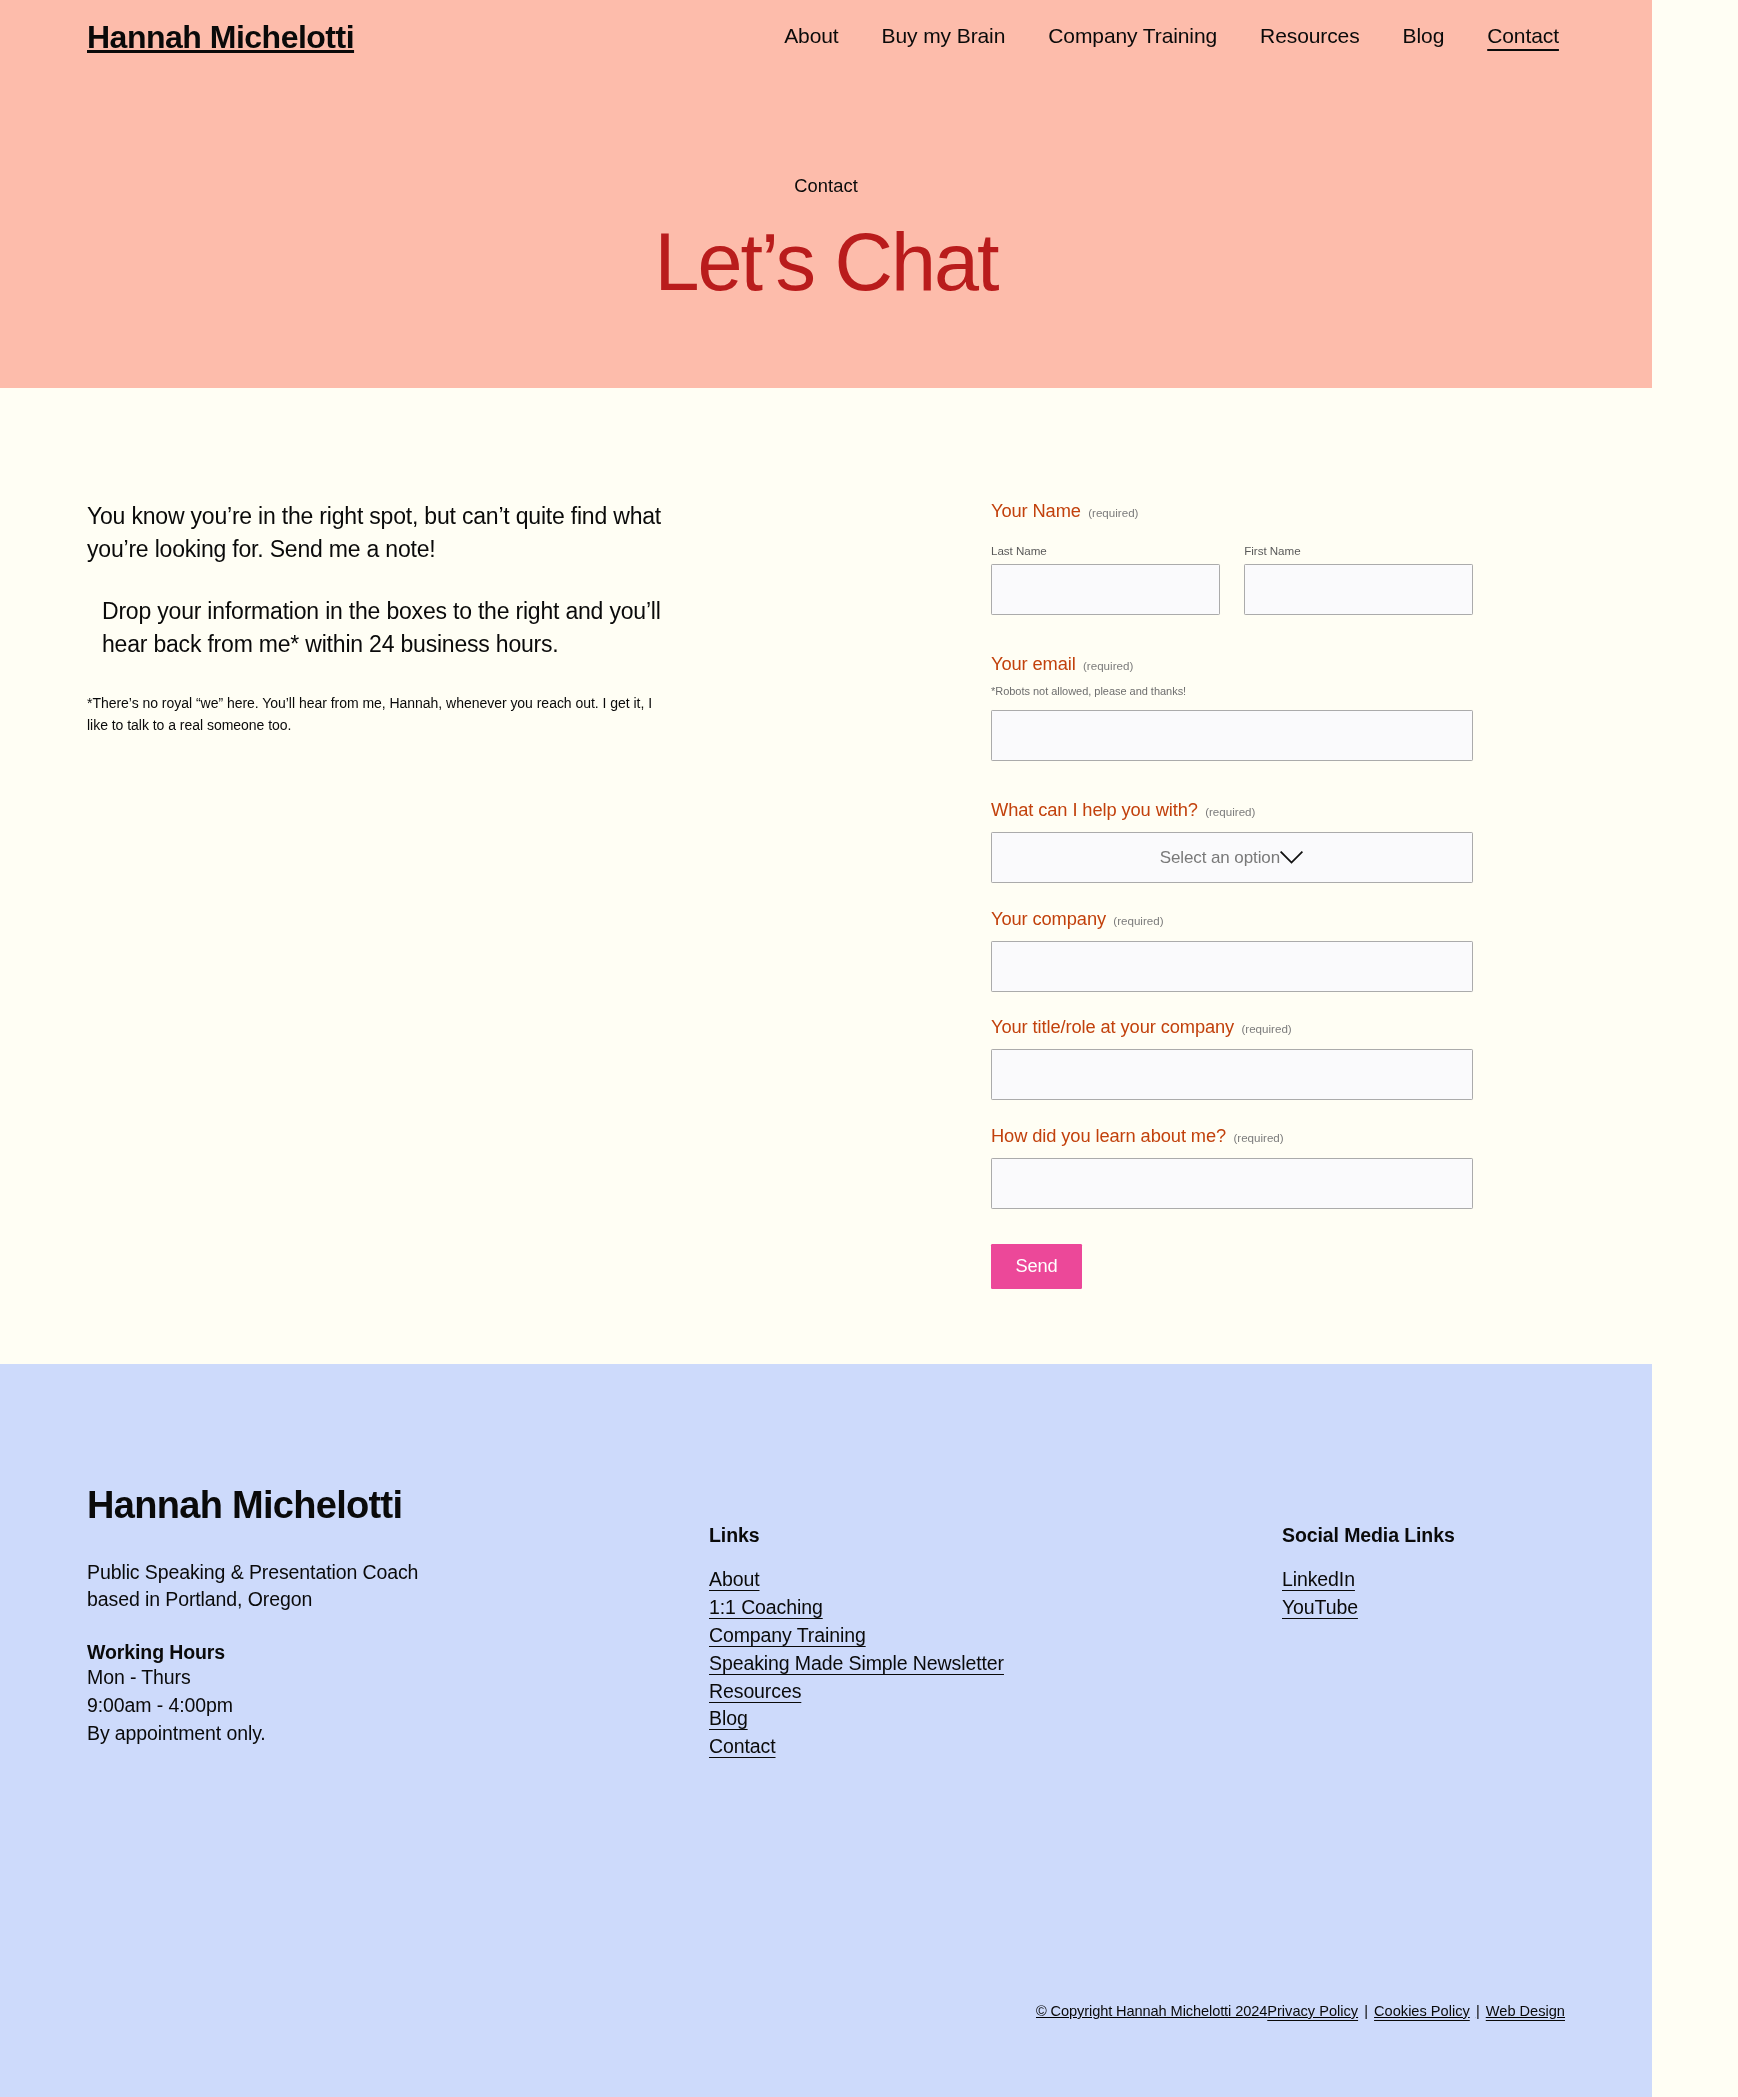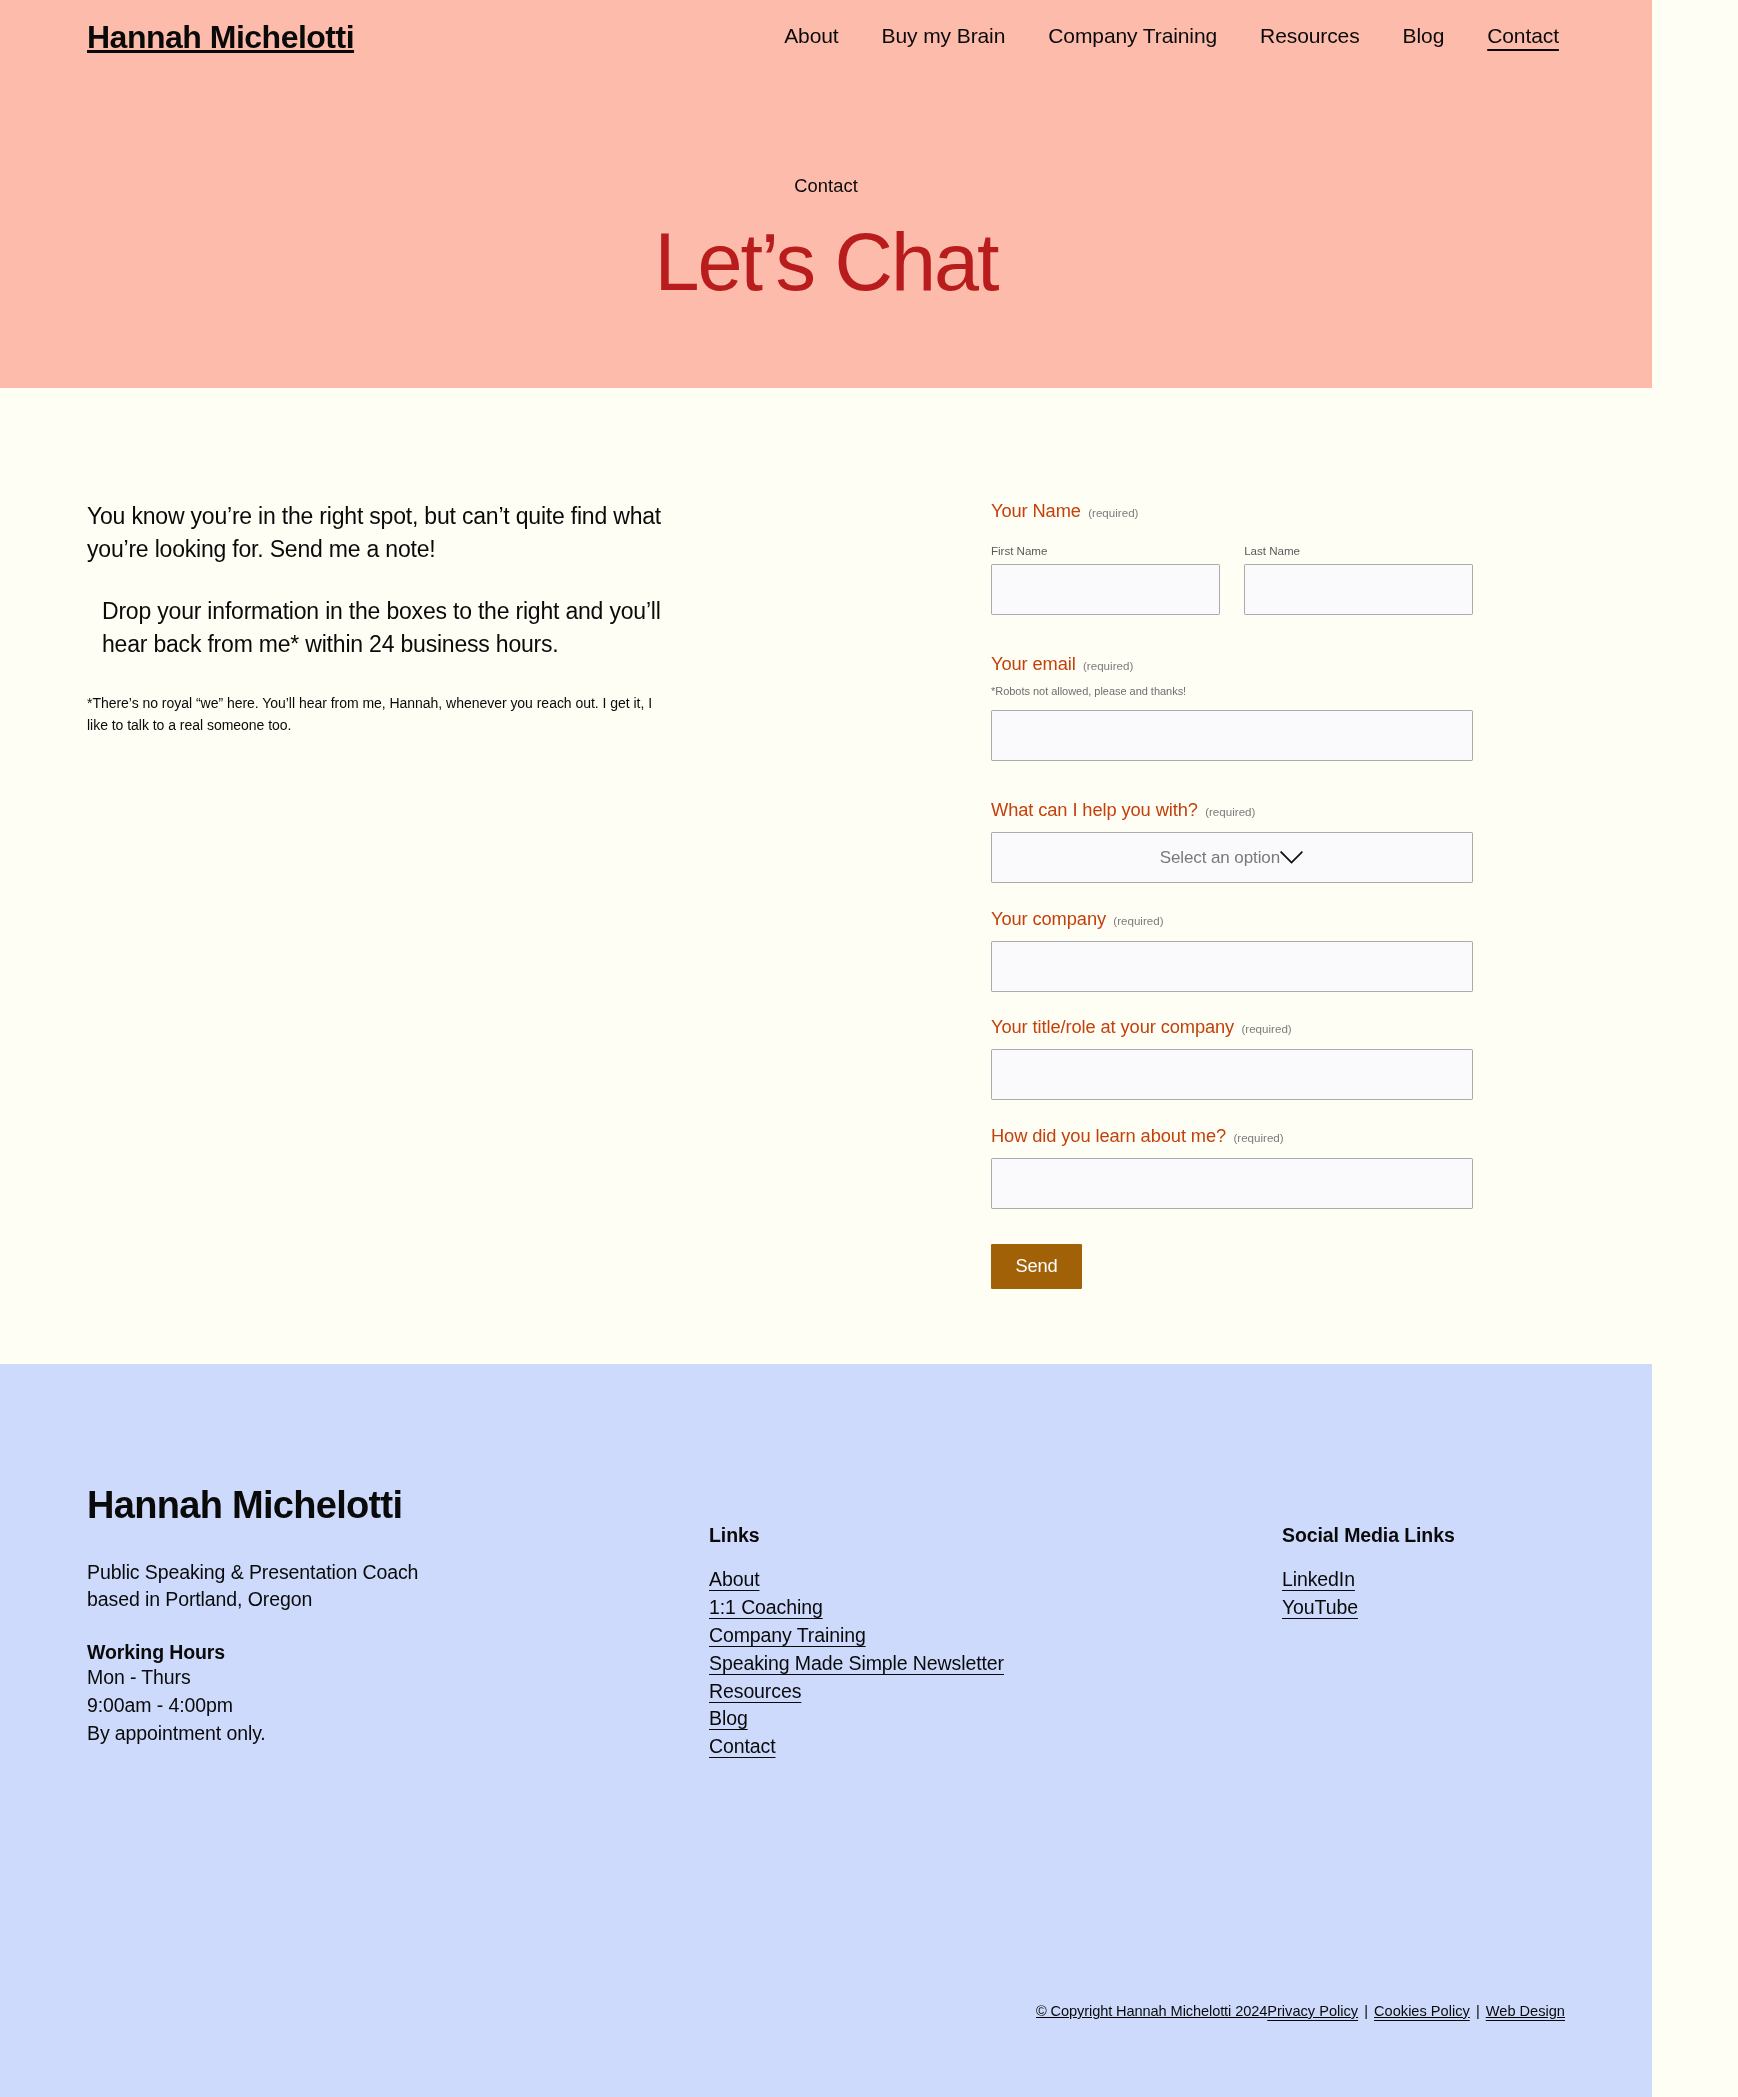--- a/index.html
+++ b/index.html
@@ -196,21 +196,21 @@
   }
   .select-placeholder {
     font-size: 17px;
     color: #797979;
     letter-spacing: -0.1px;
   }
   .chev { width: 23px; height: 13.4px; flex: none; }
 
   .send-btn {
     margin-top: 35px;
-    background: #a16207;
+    background: #ec4899;
     color: #FFFFFF;
     border: none;
     font-family: "Liberation Sans", sans-serif;
     font-size: 18.3px;
     letter-spacing: -0.1px;
     padding: 11.6px 24.4px;
     cursor: pointer;
     display: inline-block;
     border-radius: 1.2px;
   }
@@ -354,25 +354,25 @@
         <p class="footnote">*There’s no royal “we” here. You’ll hear from me, Hannah, whenever you reach out. I get it, I like to talk to a real someone too.</p>
       </div>
 
       <div class="col-right">
 
         
         <div class="field-group">
           <span class="field-label">Your Name</span><span class="req">(required)</span>
           <div class="name-row">
             <div class="name-cell">
-              <span class="sublabel">First Name</span>
+              <span class="sublabel">Last Name</span>
               <input class="txt-input" type="text" value="" style="">
             </div>
             <div class="name-cell">
-              <span class="sublabel">Last Name</span>
+              <span class="sublabel">First Name</span>
               <input class="txt-input" type="text" value="" style="">
             </div>
           </div>
         </div>
 
         <div class="spacer-lg"></div>
 
         
         <div class="field-group">
           <span class="field-label">Your email</span><span class="req">(required)</span>

